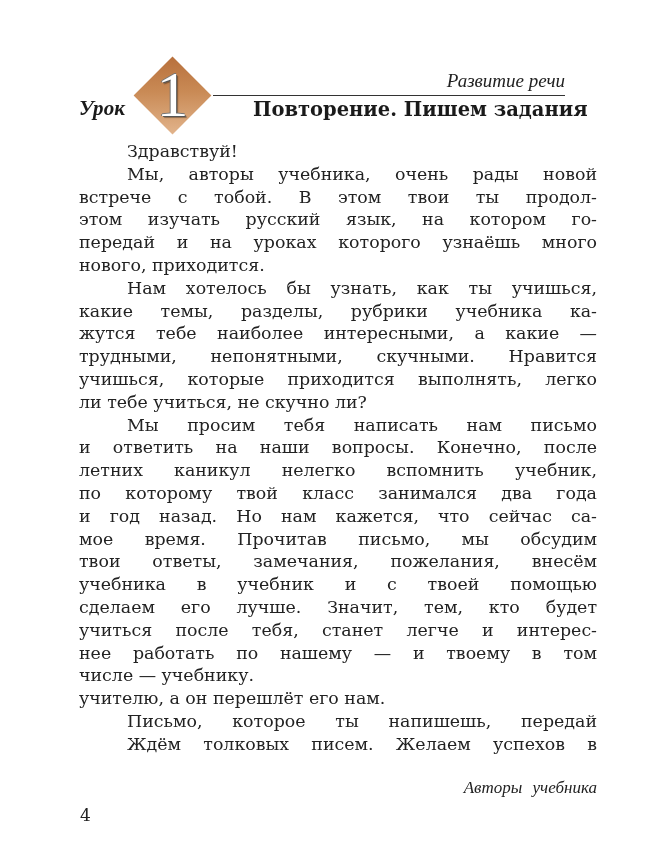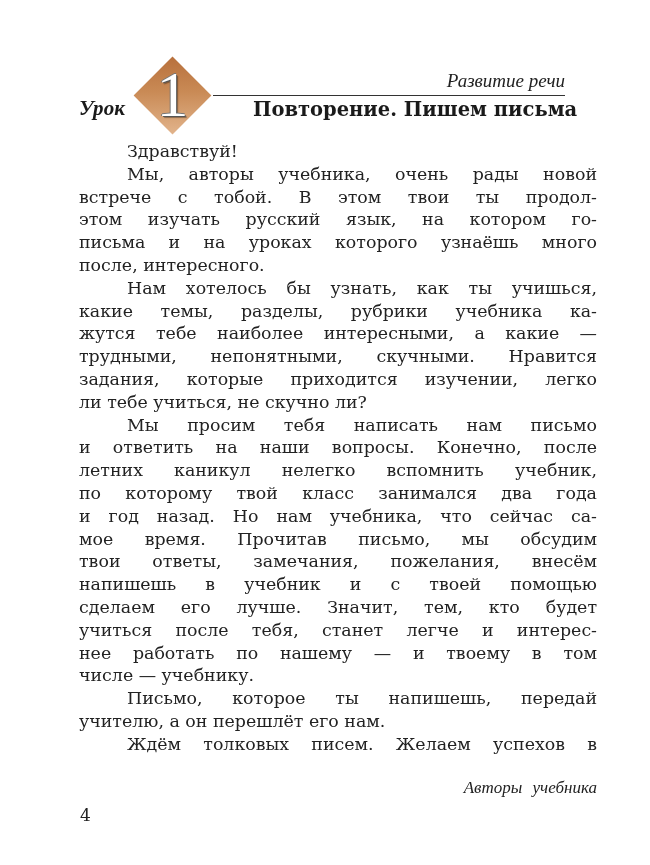--- a/index.html
+++ b/index.html
@@ -72,47 +72,47 @@
 
   <div class="lesson-word">Урок</div>
 
   <div class="diamond-wrap">
     <div class="diamond"></div>
     <div class="diamond-num">1</div>
   </div>
 
   <div class="section-label">Развитие речи</div>
   <div class="header-rule"></div>
-  <div class="lesson-title">Повторение. Пишем письма</div>
+  <div class="lesson-title">Повторение. Пишем задания</div>
 
   <div class="body-text">
     <div class="line indent last">Здравствуй!</div>
     <div class="line indent">Мы, авторы учебника, очень рады новой</div>
     <div class="line">встрече с тобой. В этом твои ты продол-</div>
     <div class="line">этом изучать русский язык, на котором го-</div>
-    <div class="line">письма и на уроках которого узнаёшь много</div>
-    <div class="line last">после, интересного.</div>
+    <div class="line">передай и на уроках которого узнаёшь много</div>
+    <div class="line last">нового, приходится.</div>
     <div class="line indent">Нам хотелось бы узнать, как ты учишься,</div>
     <div class="line">какие темы, разделы, рубрики учебника ка-</div>
     <div class="line">жутся тебе наиболее интересными, а какие —</div>
     <div class="line">трудными, непонятными, скучными. Нравится</div>
-    <div class="line">задания, которые приходится изучении, легко</div>
+    <div class="line">учишься, которые приходится выполнять, легко</div>
     <div class="line last">ли тебе учиться, не скучно ли?</div>
     <div class="line indent">Мы просим тебя написать нам письмо</div>
     <div class="line">и ответить на наши вопросы. Конечно, после</div>
     <div class="line">летних каникул нелегко вспомнить учебник,</div>
     <div class="line">по которому твой класс занимался два года</div>
-    <div class="line">и год назад. Но нам учебника, что сейчас са-</div>
+    <div class="line">и год назад. Но нам кажется, что сейчас са-</div>
     <div class="line">мое время. Прочитав письмо, мы обсудим</div>
     <div class="line">твои ответы, замечания, пожелания, внесём</div>
-    <div class="line">напишешь в учебник и с твоей помощью</div>
+    <div class="line">учебника в учебник и с твоей помощью</div>
     <div class="line">сделаем его лучше. Значит, тем, кто будет</div>
     <div class="line">учиться после тебя, станет легче и интерес-</div>
     <div class="line">нее работать по нашему — и твоему в том</div>
     <div class="line last">числе — учебнику.</div>
+    <div class="line last">учителю, а он перешлёт его нам.</div>
     <div class="line indent">Письмо, которое ты напишешь, передай</div>
-    <div class="line last">учителю, а он перешлёт его нам.</div>
     <div class="line indent">Ждём толковых писем. Желаем успехов в</div>
   </div>
 
   <div class="signature">Авторы учебника</div>
   <div class="page-number">4</div>
 </div>
 
 </body></html>

